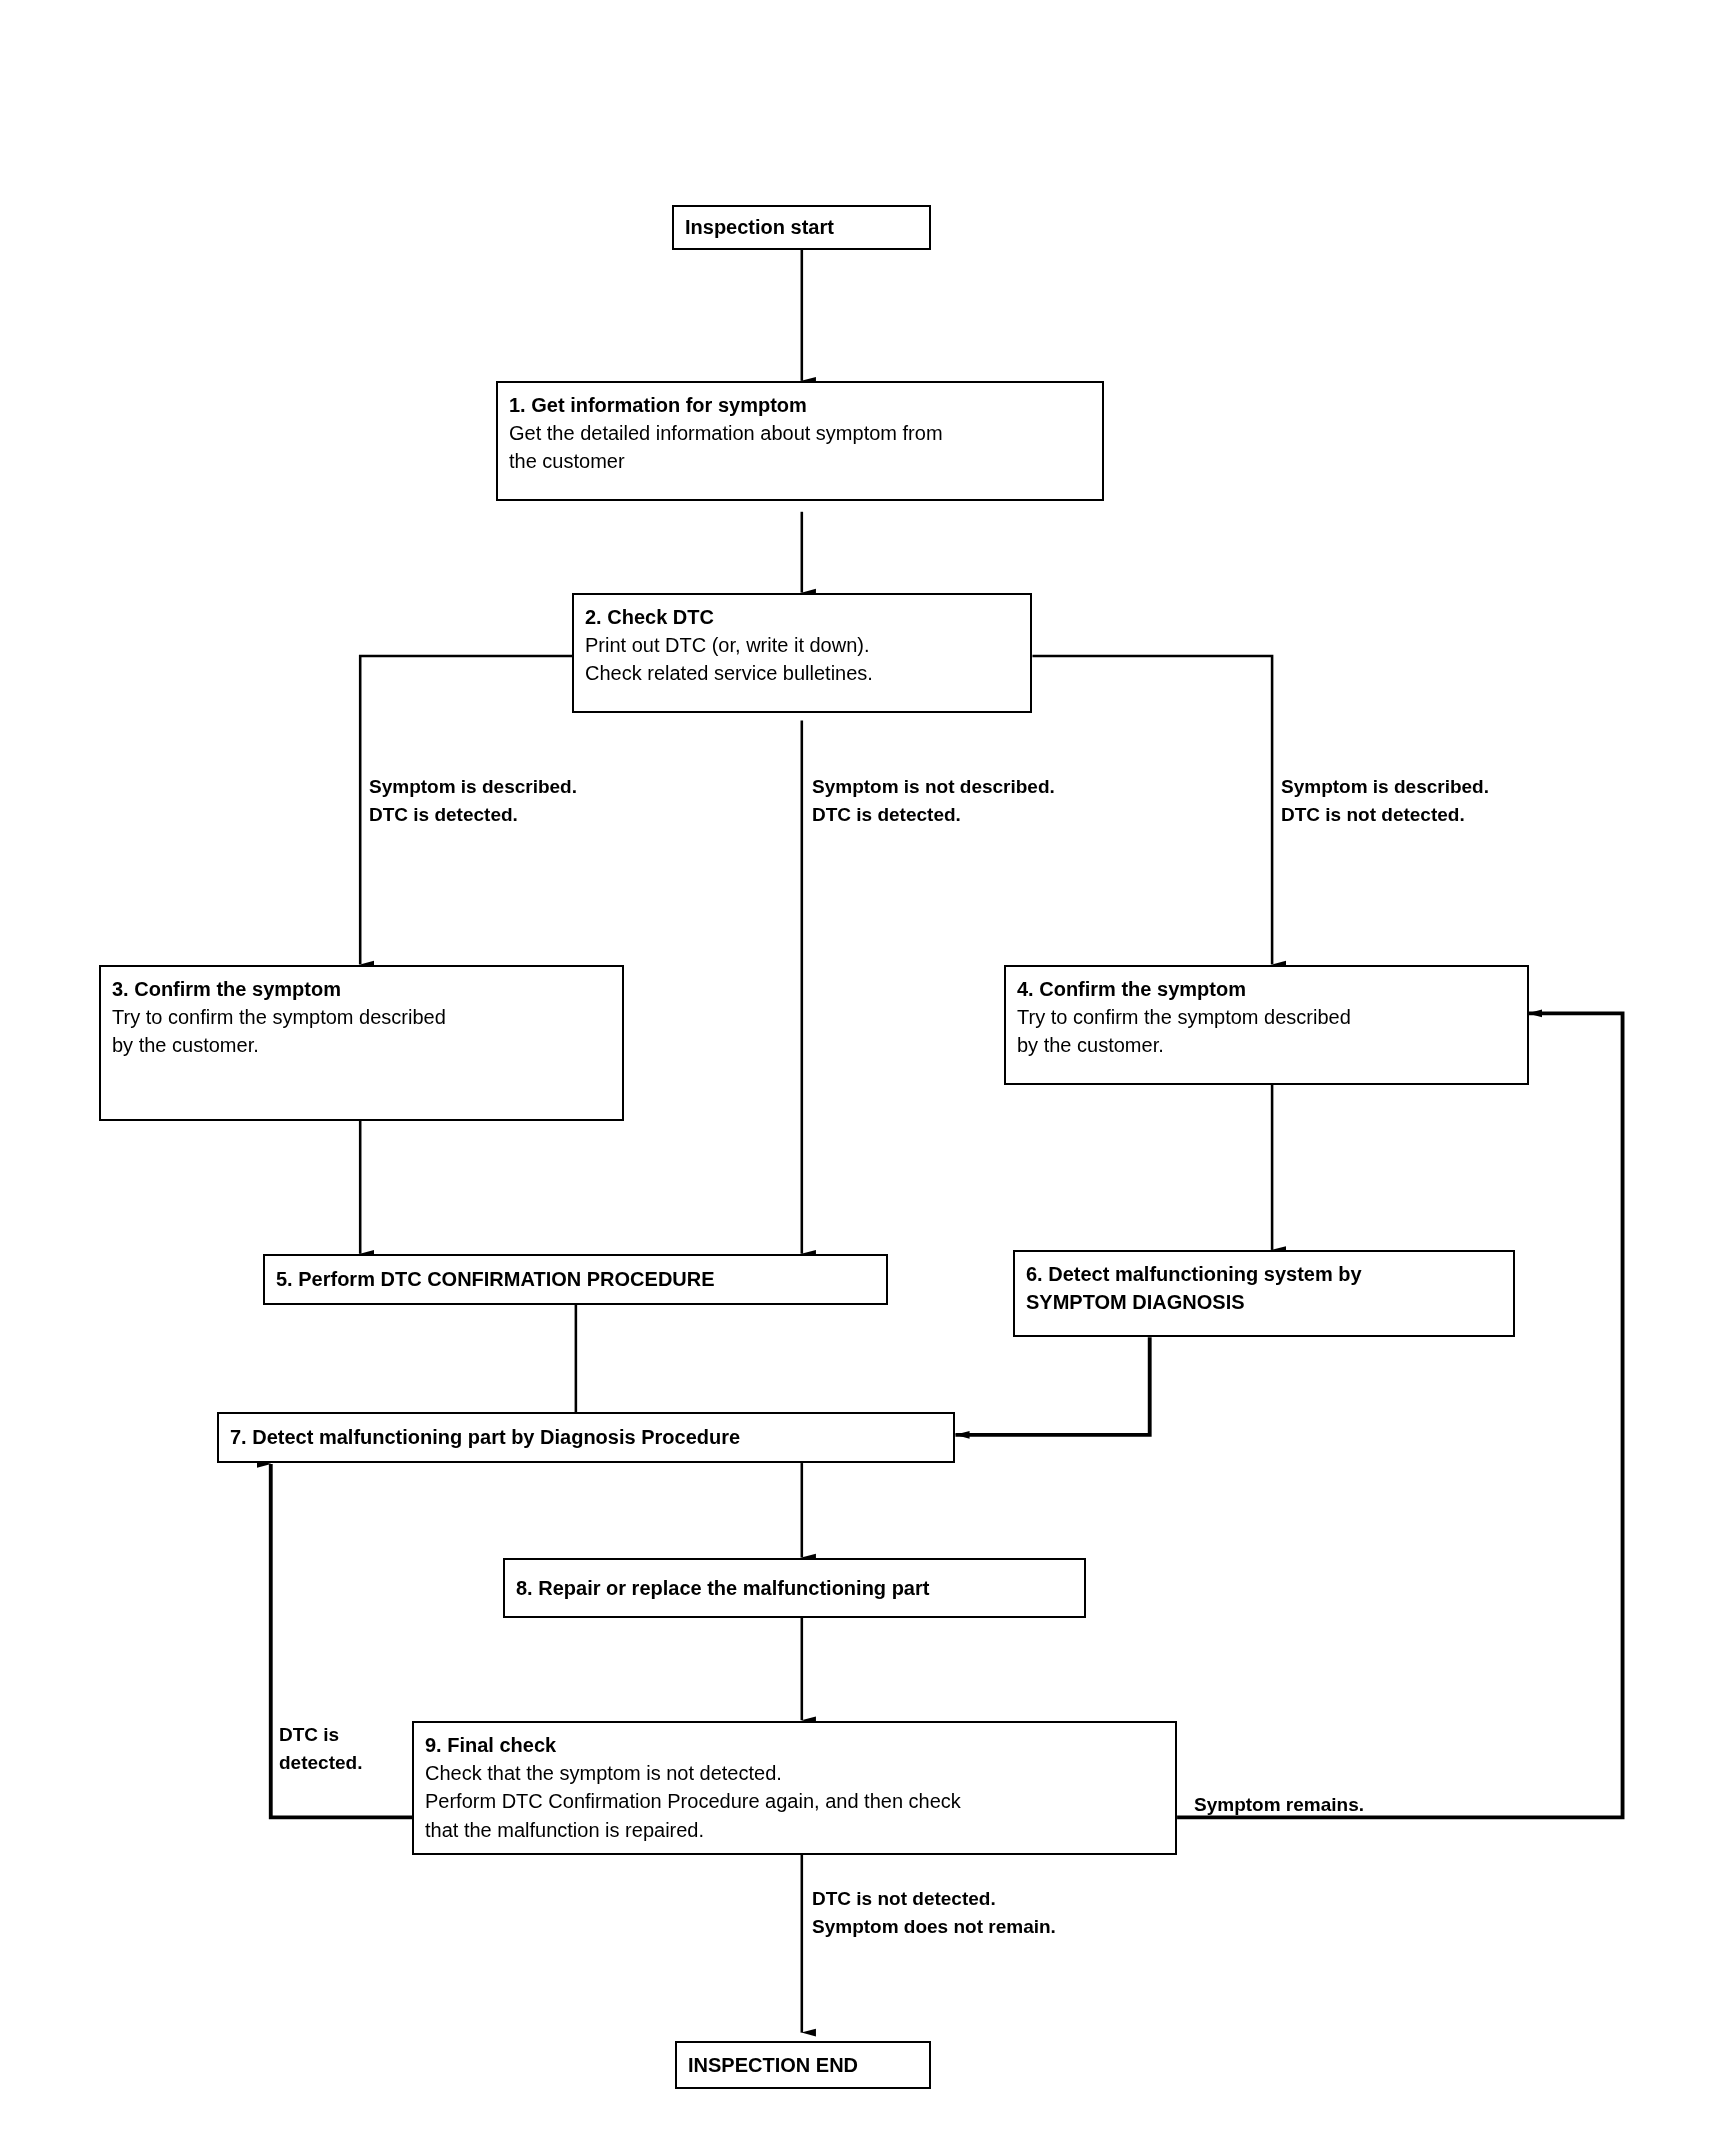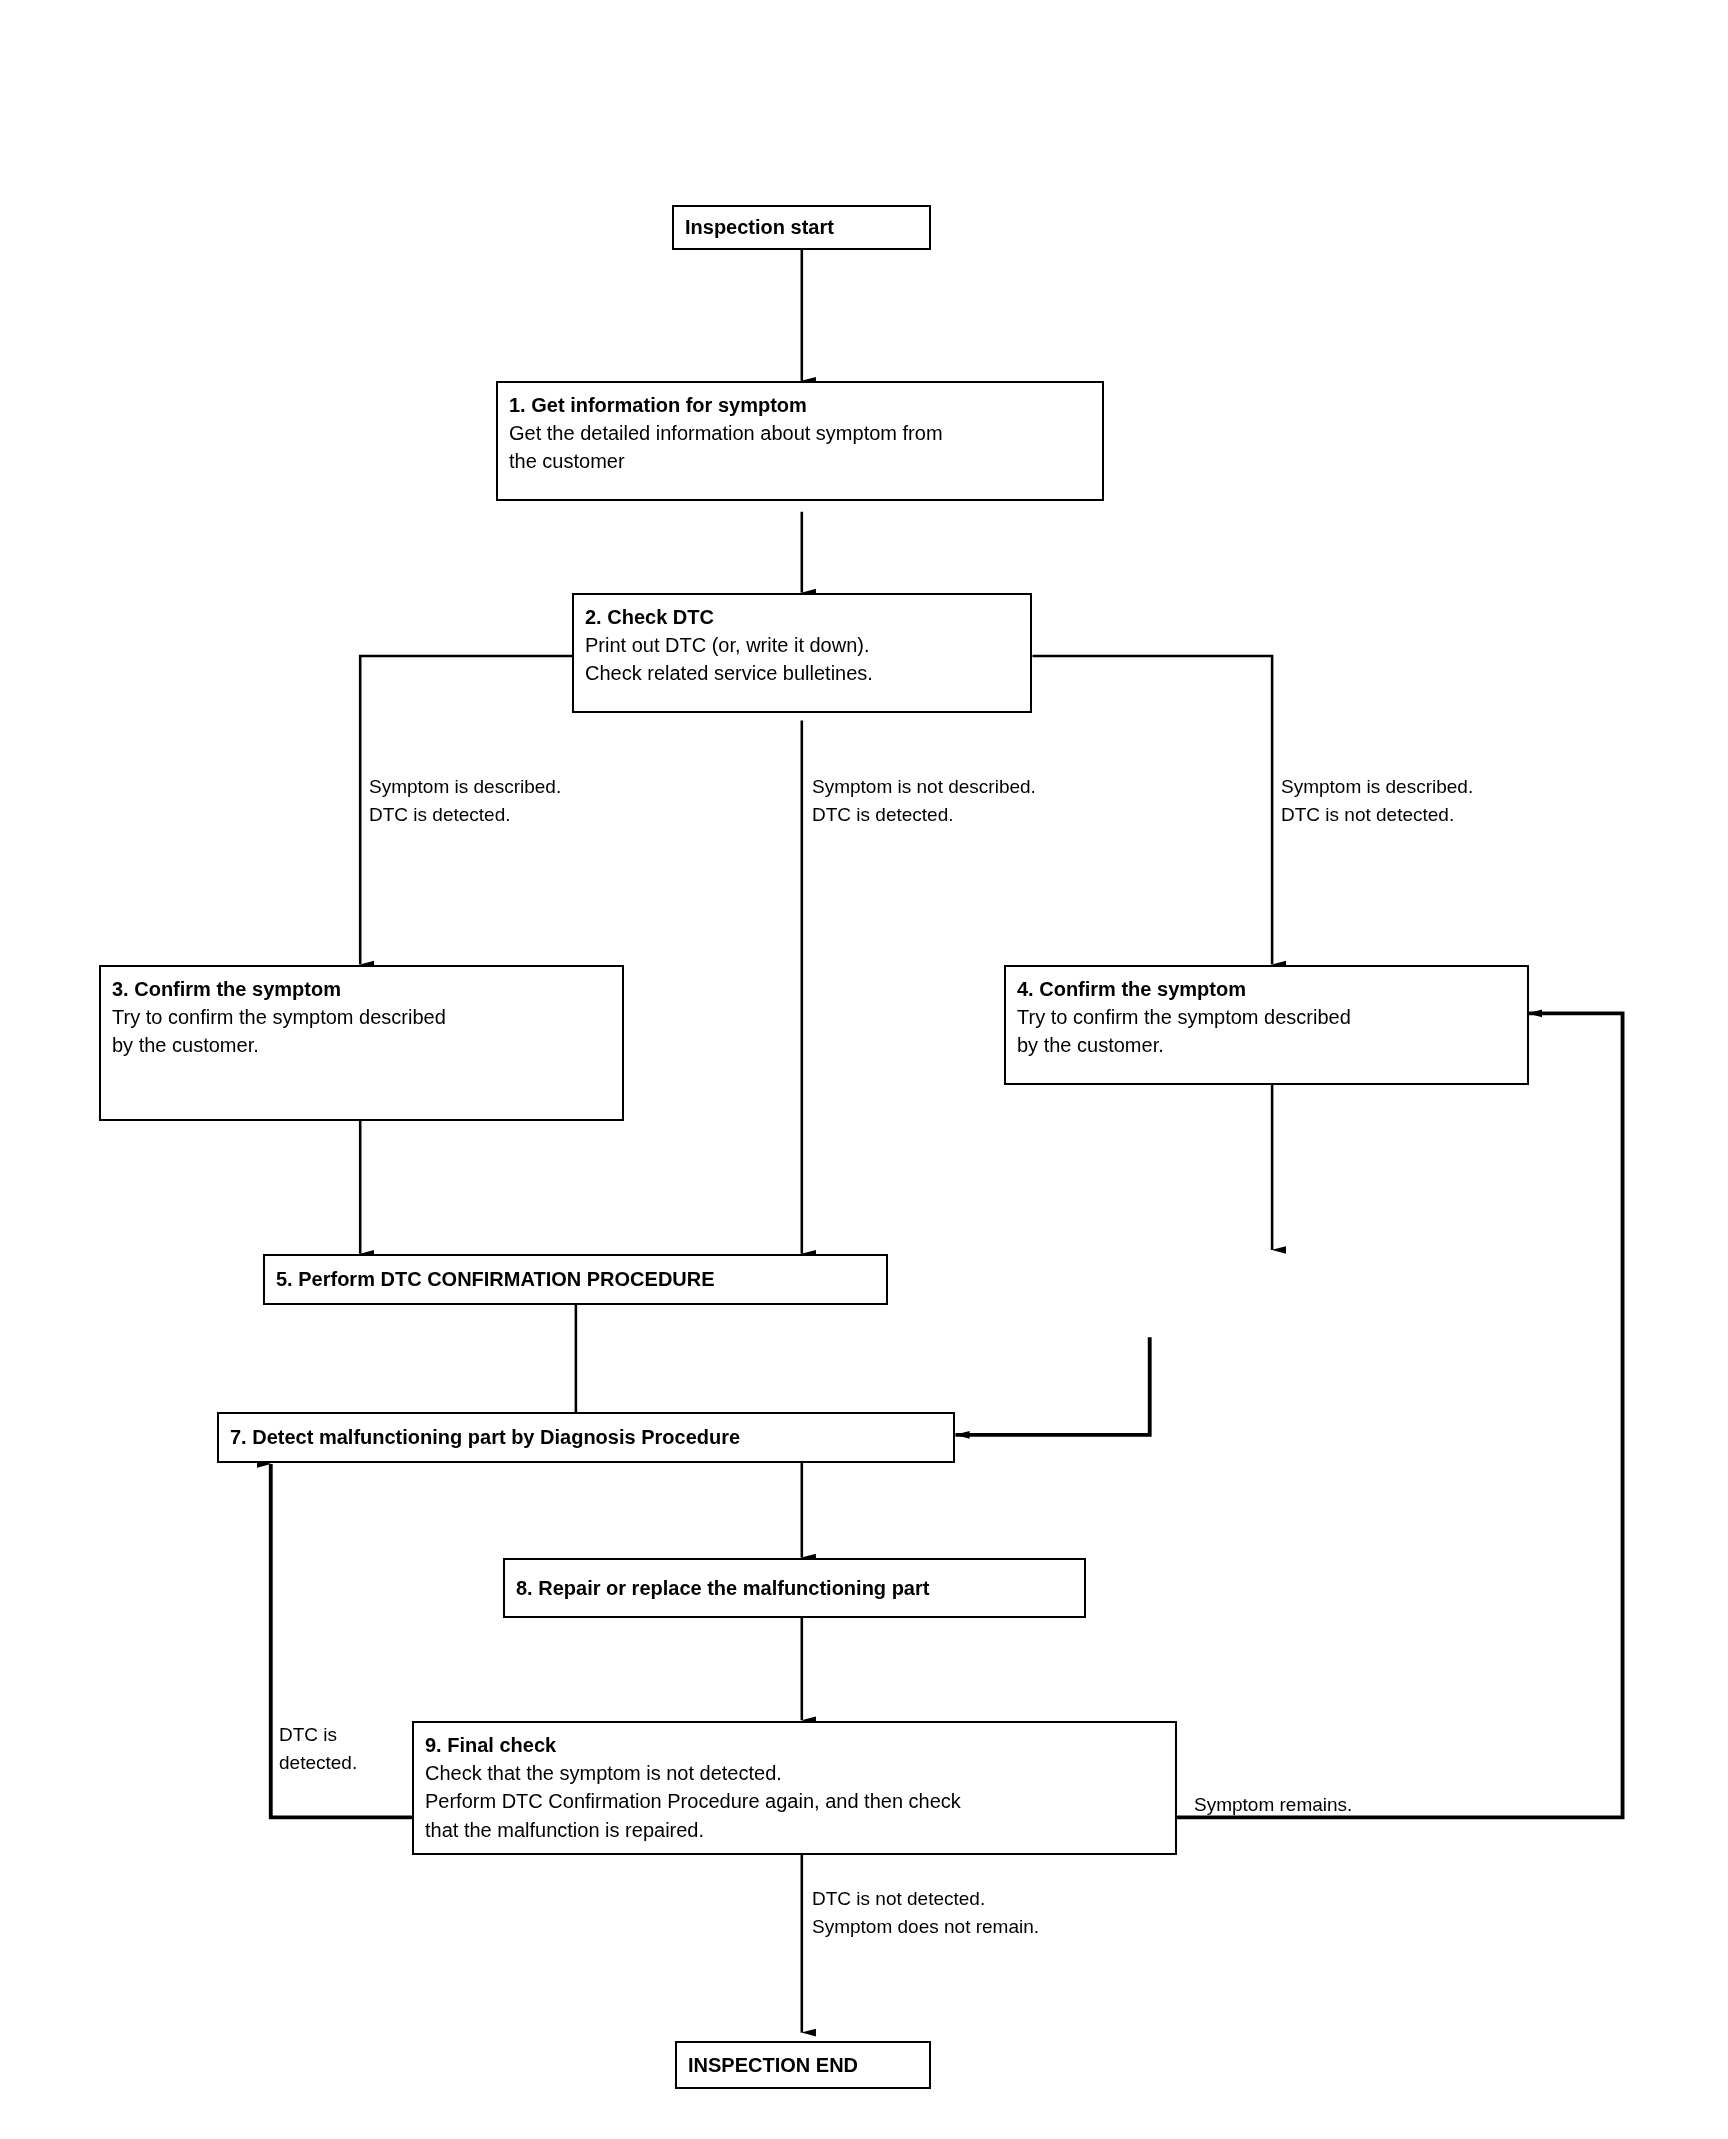--- a/index.html
+++ b/index.html
@@ -53,20 +53,21 @@
   }
   .edge-label {
     position: absolute;
     font-size: 19px;
     color: #000000;
     line-height: 1.46;
     white-space: nowrap;
   }
   .edge-label .ln {
     display: block;
+    font-weight: bold;
   }
 </style>
 </head>
 <body>
 
 <div id="page">
 
   <svg id="svg-layer" viewBox="0 0 4039 5473">
     <defs>
       <marker id="arrow-down" markerWidth="26" markerHeight="34" refX="13" refY="33" orient="auto" markerUnits="userSpaceOnUse">
@@ -149,20 +150,24 @@
   <div class="node" style="left:1004px; top:965px; width:525px; height:120px;">
     <span class="ttl">4. Confirm the symptom</span>
     <span class="ln">Try to confirm the symptom described</span>
     <span class="ln">by the customer.</span>
   </div>
 
   <div class="node centered" style="left:263px; top:1254px; width:625px; height:51px;">
     <span class="ttl">5. Perform DTC CONFIRMATION PROCEDURE</span>
   </div>
 
+  <div class="node" style="left:1013px; top:1250px; width:502px; height:87px;">
+    <span class="ttl">6. Detect malfunctioning system by</span>
+    <span class="ttl">SYMPTOM DIAGNOSIS</span>
+  </div>
 
   <div class="node centered" style="left:217px; top:1412px; width:738px; height:51px;">
     <span class="ttl">7. Detect malfunctioning part by Diagnosis Procedure</span>
   </div>
 
   <div class="node centered" style="left:503px; top:1558px; width:583px; height:60px;">
     <span class="ttl">8. Repair or replace the malfunctioning part</span>
   </div>
 
   <div class="node" style="left:412px; top:1721px; width:765px; height:134px;">

